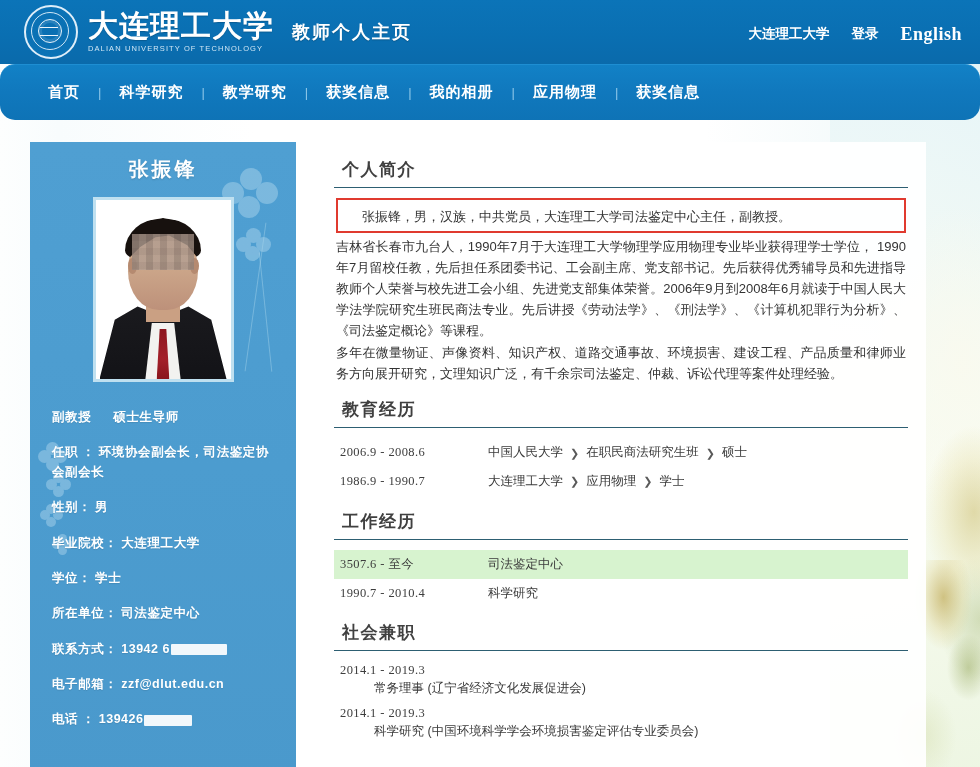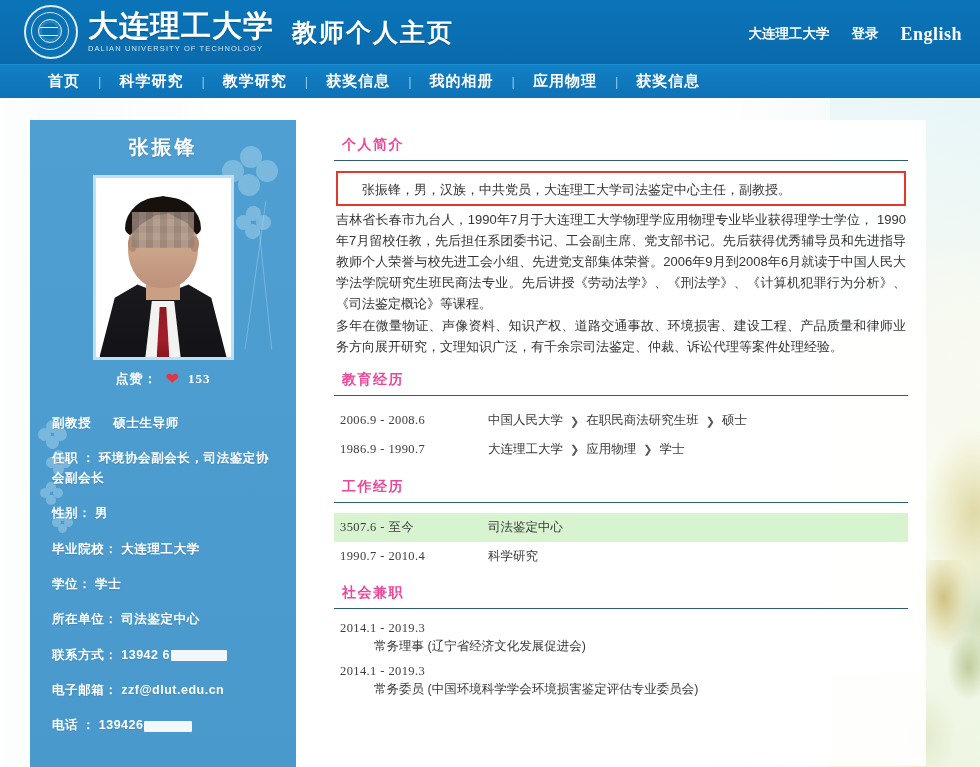--- a/index.html
+++ b/index.html
@@ -117,21 +117,21 @@
     font-size: 7.5px;
     letter-spacing: 1.1px;
     font-family: "Liberation Sans", sans-serif;
     margin-top: 3px;
     white-space: nowrap;
   }
   .brand-sub {
     color: #ffffff;
     font-family: "Liberation Serif", "DejaVu Serif", serif;
     font-weight: bold;
-    font-size: 25px;
+    font-size: 18px;
     letter-spacing: 2px;
     margin-left: 8px;
     text-shadow: 0 1px 1px rgba(0,0,0,0.2);
   }
   .header-right {
     margin-left: auto;
     display: flex;
     align-items: center;
     gap: 22px;
     padding-right: 18px;
@@ -147,27 +147,28 @@
   .header-right a.latin {
     font-family: "Liberation Serif", "DejaVu Serif", serif;
     font-size: 18px;
     letter-spacing: 0.5px;
   }
 
   
   .nav-bar {
     position: relative;
     z-index: 3;
-    height: 34px;
+    height: 56px;
     background: linear-gradient(to bottom, #1281c6 0%, #1078bd 50%, #0e73b6 100%);
     display: flex;
     align-items: center;
     padding-left: 30px;
     box-sizing: border-box;
     border-top: 1px solid #1e8ed2;
+    border-radius: 15px;
   }
   .nav-item {
     color: #ffffff;
     font-size: 15px;
     font-weight: bold;
     text-decoration: none;
     font-family: "Liberation Serif", "DejaVu Serif", serif;
     letter-spacing: 1px;
     padding: 0 18px;
     white-space: nowrap;
@@ -380,22 +381,22 @@
   .main {
     flex: 1;
     margin-left: 24px;
     margin-right: 54px;
     background: rgba(255,255,255,0.92);
     min-height: 646px;
     padding: 16px 18px 0 14px;
     box-sizing: border-box;
   }
   .section-title {
-    color: #ec4899;
-    font-size: 14px;
+    color: #404040;
+    font-size: 17px;
     font-weight: bold;
     font-family: "Liberation Serif", "DejaVu Serif", serif;
     letter-spacing: 1.5px;
     padding: 0 0 6px 8px;
   }
   .section-rule {
     border: 0;
     border-top: 1px solid #2d5f72;
     margin: 0 0 10px 0;
   }
@@ -552,25 +553,20 @@
         <div class="p-tie"></div>
         <div class="p-neck"></div>
         <div class="p-head"></div>
         <div class="p-ear-l"></div>
         <div class="p-ear-r"></div>
         <div class="p-hair"></div>
         <div class="p-blur"></div>
       </div>
     </div>
 
-    <div class="sb-like">
-      <span>点赞：</span>
-      <span class="heart">❤</span>
-      <span class="like-count">153</span>
-    </div>
 
     <div class="sb-info">
       <div class="sb-row sb-titles">
         <span>副教授</span>
         <span>硕士生导师</span>
       </div>
 
       <div class="sb-row">
         <span class="lbl">任职 ：</span>
         <span class="val">环境协会副会长，司法鉴定协会副会长</span>
@@ -675,18 +671,18 @@
       <div class="section-title">社会兼职</div>
       <hr class="section-rule">
 
       <div class="soc-item">
         <div class="soc-date">2014.1 - 2019.3</div>
         <div class="soc-desc">常务理事 (辽宁省经济文化发展促进会)</div>
       </div>
 
       <div class="soc-item">
         <div class="soc-date">2014.1 - 2019.3</div>
-        <div class="soc-desc">常务委员 (中国环境科学学会环境损害鉴定评估专业委员会)</div>
+        <div class="soc-desc">科学研究 (中国环境科学学会环境损害鉴定评估专业委员会)</div>
       </div>
     </section>
 
   </main>
 </div>
 
 </body></html>

